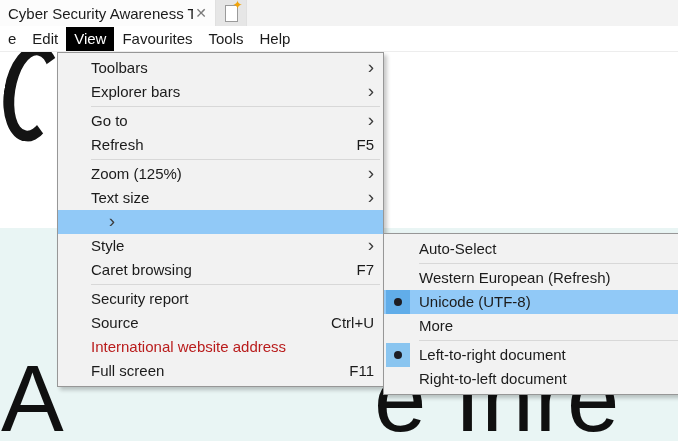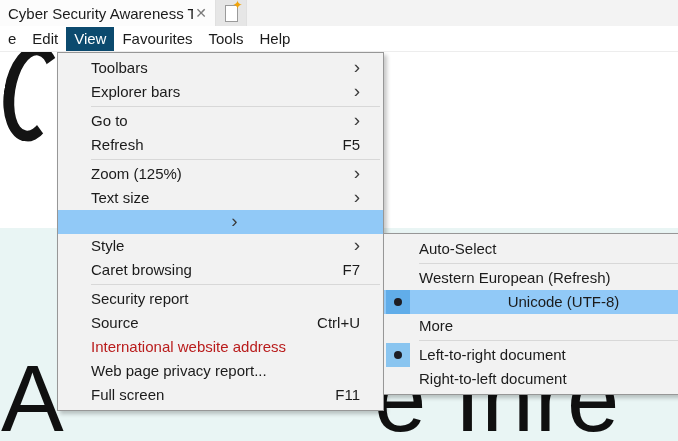--- a/index.html
+++ b/index.html
@@ -36,32 +36,32 @@
   .newtab-btn {
     width:31px; background:#e6e6e6; display:flex; align-items:center; justify-content:center;
     position:relative; border-right:1px solid #e0e0e0;
   }
   .page-icon { position:relative; width:13px; height:17px; background:#fff; border:1px solid #9a9a9a; }
   .page-icon .star { position:absolute; top:-7px; right:-6px; color:#f0a30a; font-size:12px; line-height:12px; }
 
   .menubar { height:26px; background:#ffffff; display:flex; align-items:center;
              font-size:15px; color:#1b1b1b; border-bottom:1px solid #ededed; }
   .mb-item { padding:0 8px; height:24px; line-height:24px; cursor:default; }
-  .mb-item.active { background:#0c4a6e; color:#fff; }
+  .mb-item.active { background:#000000; color:#fff; }
 
   
   .panel {
     position:absolute; background:#f2f2f2; border:1px solid #979797;
     box-shadow:3px 3px 4px rgba(0,0,0,.22); padding:3px 0; font-size:15px; color:#1b1b1b;
   }
   .dropdown { left:57px; top:52px; width:327px; z-index:10; }
   .submenu  { left:383px; top:233px; width:349px; z-index:20; }
 
-  .mitem { position:relative; height:24px; line-height:24px; display:flex; align-items:center;
-           padding-right:23px; cursor:default; }
+  .mitem { position:relative; height:24px; line-height:24px; display:flex; align-items:flex-start;
+           padding-right:9px; cursor:default; }
   .dropdown .mitem { padding-left:33px; }
   .submenu  .mitem { padding-left:35px; }
   .mitem.hl { background:#91c9f7;flex-direction:column; }
   .mitem.dis { color:#b91c1c; }
   .mlabel { flex:1; white-space:nowrap; overflow:hidden; }
   .mshort { margin-left:12px; }
   .marrow { margin-left:12px; font-size:19px; line-height:24px; color:#3c3c3c;
             width:12px; text-align:right; transform:translateY(-1px); }
   .msep { height:1px; background:#d8d8d8; margin:2px 3px; }
   .dropdown .msep { margin-left:33px; }
@@ -150,23 +150,20 @@
       <span class="mlabel">Security report</span>
     </div>
     <div class="mitem">
       <span class="mlabel">Source</span>
       <span class="mshort">Ctrl+U</span>
     </div>
     <div class="mitem dis">
       <span class="mlabel">International website address</span>
     </div>
     <div class="mitem">
-      <span class="mlabel">Web page privacy report...</span>
-    </div>
-    <div class="mitem">
       <span class="mlabel">Full screen</span>
       <span class="mshort">F11</span>
     </div>
   </div>
 
 <div class="panel submenu" id="encoding-menu">
     <div class="mitem">
       <span class="mlabel">Auto-Select</span>
     </div>
     <div class="msep"></div>

